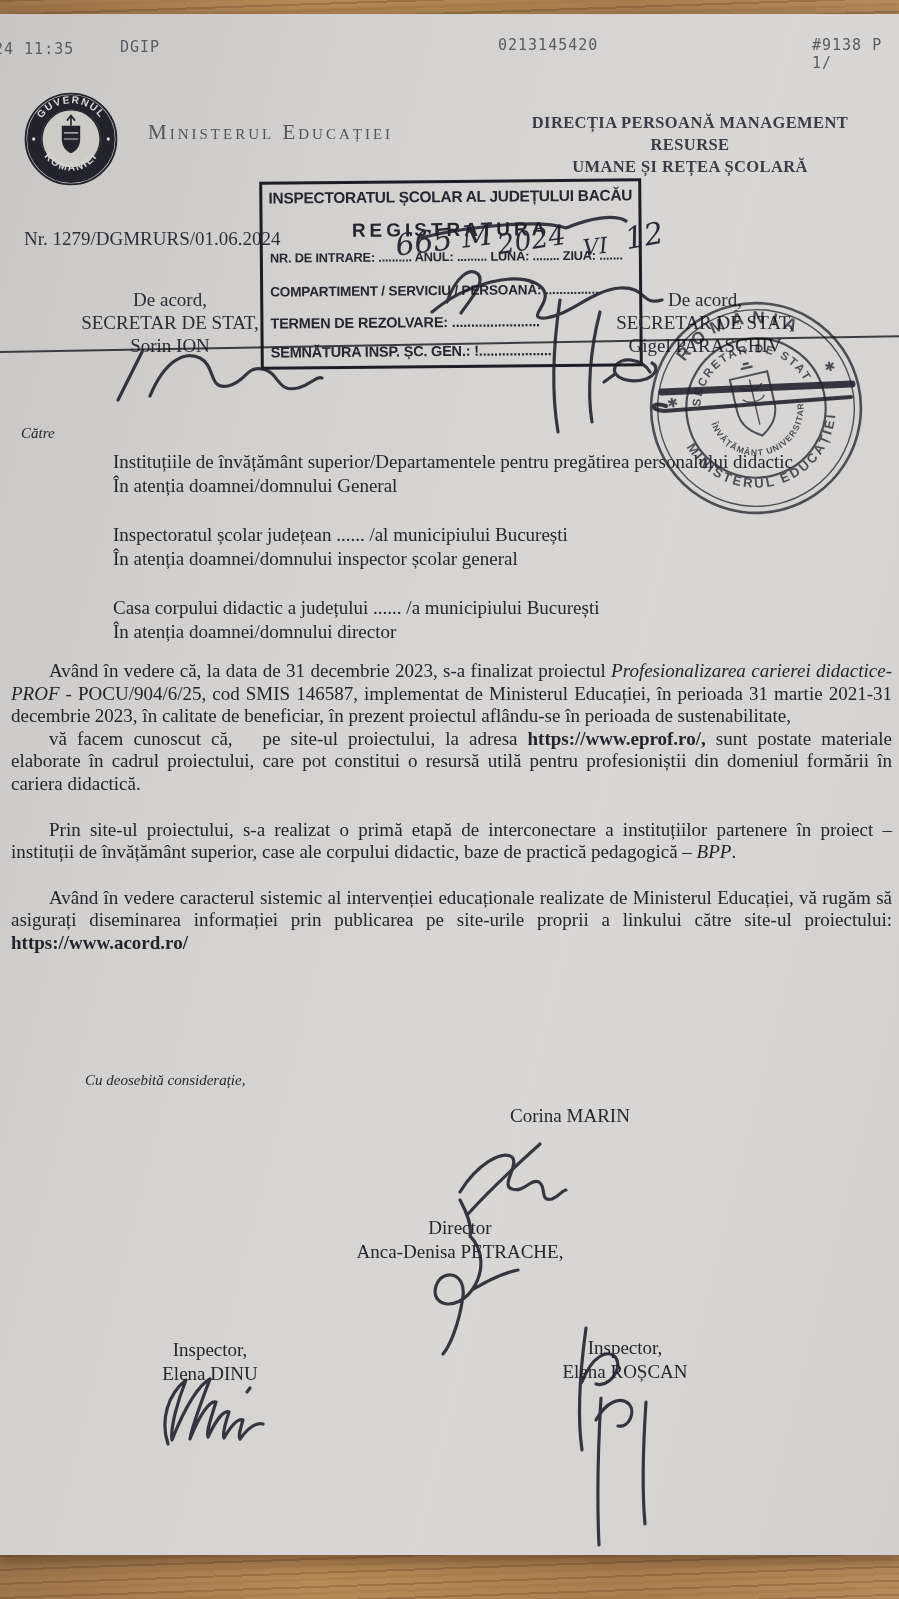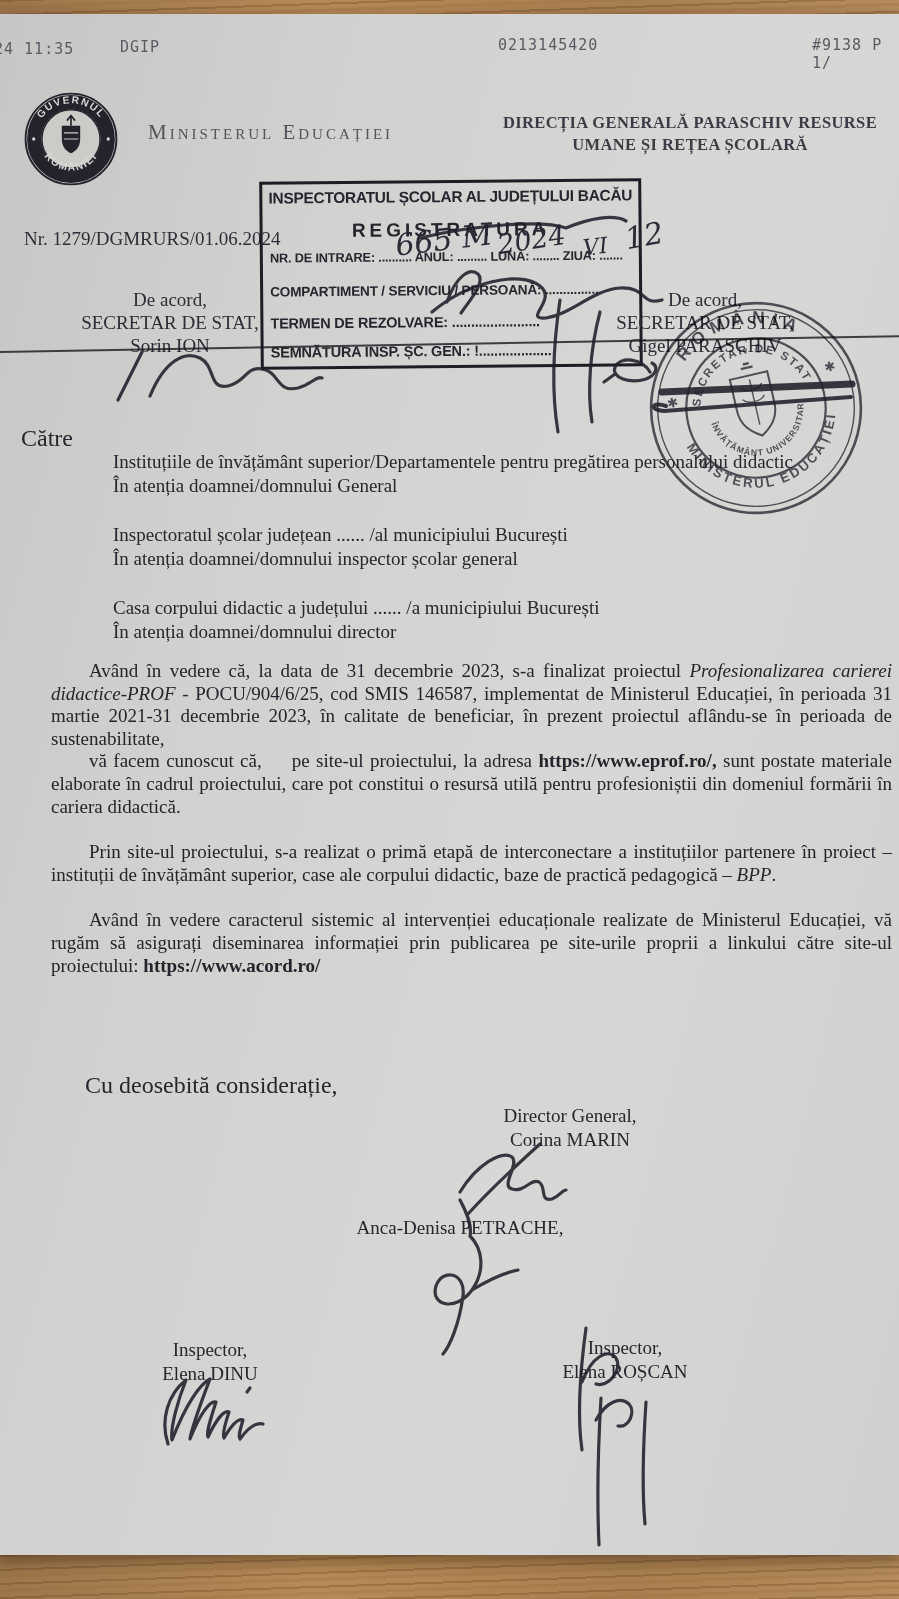--- a/index.html
+++ b/index.html
@@ -20,24 +20,24 @@
   .dirhead{font-size:16.5px;font-weight:bold;text-align:center;line-height:22px;color:#3c3c46;letter-spacing:.4px;}
   .refnum{font-size:19px;color:#2e2e38;}
   
   .regbox{left:260px;top:180px;width:376px;height:182px;border:3px solid #1d1d26;
     transform:rotate(-.5deg);font-family:"Liberation Sans",sans-serif;color:#26262f;}
   .regbox .t1{position:absolute;left:0;right:0;top:5px;text-align:center;font-weight:bold;font-size:15.5px;letter-spacing:-.3px;}
   .regbox .t2{position:absolute;left:0;right:0;top:36px;text-align:center;font-weight:bold;font-size:19px;letter-spacing:4px;}
   .regrow{position:absolute;left:7px;right:4px;font-weight:bold;font-size:12.8px;letter-spacing:-.2px;white-space:nowrap;overflow:hidden;}
   .hand{position:absolute;font-family:"DejaVu Serif",serif;font-style:italic;color:#2b2b38;}
   .acc{font-size:19px;text-align:center;line-height:23px;color:#2c2c36;}
-  .caption{font-size:24px;}
+  .caption{font-size:15px;font-style:italic;}
   .recip{font-size:19px;line-height:24px;margin-left:28px;}
   .recip .grp{margin-bottom:25px;}
-  .bodytext{font-size:19px;line-height:22.6px;text-align:justify;color:#24242c;margin-left:40px;}
+  .bodytext{font-size:19px;line-height:22.6px;text-align:justify;color:#24242c;}
   .bodytext p{margin:0;text-indent:38px;}
   .bodytext p.gap{margin-top:23px;}
   .it{font-style:italic;}
   .lnk{font-weight:bold;}
   .spacer{display:inline-block;width:30px;}
   .sig-col{font-size:19px;line-height:24px;text-align:center;color:#26262e;}
   svg{display:block;}
   .ink{stroke:#20202b;fill:none;stroke-linecap:round;stroke-linejoin:round;opacity:.88;}
   .stamp-svg{opacity:.82;}
   .artifact{left:-6px;top:351px;width:915px;height:2px;background:#17171d;opacity:.8;
@@ -79,21 +79,21 @@
           <path d="M39,35 h18 v13 c0,8 -4.5,12 -9,14 c-4.5,-2 -9,-6 -9,-14 z" fill="#23232c"></path>
           <path d="M44,30 l4,-5 l4,5 M48,25 v10" stroke="#23232c" stroke-width="1.6" fill="none"></path>
           <path d="M41,42 h14 M41,48 h14" stroke="#cccbc8" stroke-width="1" fill="none"></path>
         </g>
       </svg>
     </div>
 
     <div class="abs ministry" style="left:148px;top:120px;">Ministerul Educației</div>
 
     <div class="abs dirhead" style="left:495px;top:112px;width:390px;">
-      <div>DIRECȚIA GENERALĂ PARASCHIV RESURSE</div>
+      <div>DIRECȚIA PERSOANĂ MANAGEMENT RESURSE</div>
       <div>UMANE ȘI REȚEA ȘCOLARĂ</div>
     </div>
 
     <div class="abs refnum" style="left:24px;top:228px;">Nr. 1279/DGMRURS/01.06.2024</div>
 
     <div class="abs regbox">
       <div class="t1">INSPECTORATUL ȘCOLAR AL JUDEȚULUI BACĂU</div>
       <div class="t2">REGISTRATURA</div>
       <div class="regrow" style="top:66px;">NR. DE INTRARE: .......... ANUL: ......... LUNA: ........ ZIUA: .......</div>
       <div class="regrow" style="top:100px;font-size:13.6px;">COMPARTIMENT / SERVICIU / PERSOANĂ: ...............</div>
@@ -173,24 +173,24 @@
     <div class="abs bodytext" style="left:11px;right:7px;top:660px;">
       <p><span>Având în vedere că, la data de 31 decembrie 2023, s-a finalizat proiectul </span><span class="it">Profesionalizarea carierei didactice-PROF</span><span> - POCU/904/6/25, cod SMIS 146587, implementat de Ministerul Educației, în perioada 31 martie 2021-31 decembrie 2023, în calitate de beneficiar, în prezent proiectul aflându-se în perioada de sustenabilitate,</span></p>
       <p><span>vă facem cunoscut că,</span><span class="spacer"></span><span>pe site-ul proiectului, la adresa </span><span class="lnk">https://www.eprof.ro/,</span><span> sunt postate materiale elaborate în cadrul proiectului, care pot constitui o resursă utilă pentru profesioniștii din domeniul formării în cariera didactică.</span></p>
       <p class="gap"><span>Prin site-ul proiectului, s-a realizat o primă etapă de interconectare a instituțiilor partenere în proiect – instituții de învățământ superior, case ale corpului didactic, baze de practică pedagogică – </span><span class="it">BPP</span><span>.</span></p>
       <p class="gap"><span>Având în vedere caracterul sistemic al intervenției educaționale realizate de Ministerul Educației, vă rugăm să asigurați diseminarea informației prin publicarea pe site-urile proprii a linkului către site-ul proiectului: </span><span class="lnk">https://www.acord.ro/</span></p>
     </div>
 
     <div class="abs caption" style="left:85px;top:1072px;">Cu deosebită considerație,</div>
 
     <div class="abs sig-col" style="left:430px;top:1104px;width:280px;">
-      <div>Director General,</div>
       <div>Corina MARIN</div>
     </div>
     <div class="abs sig-col" style="left:300px;top:1216px;width:320px;">
+      <div>Director</div>
       <div>Anca-Denisa PETRACHE,</div>
     </div>
     <div class="abs sig-col" style="left:115px;top:1338px;width:190px;">
       <div>Inspector,</div>
       <div>Elena DINU</div>
     </div>
     <div class="abs sig-col" style="left:520px;top:1336px;width:210px;">
       <div>Inspector,</div>
       <div>Elena ROȘCAN</div>
     </div>

